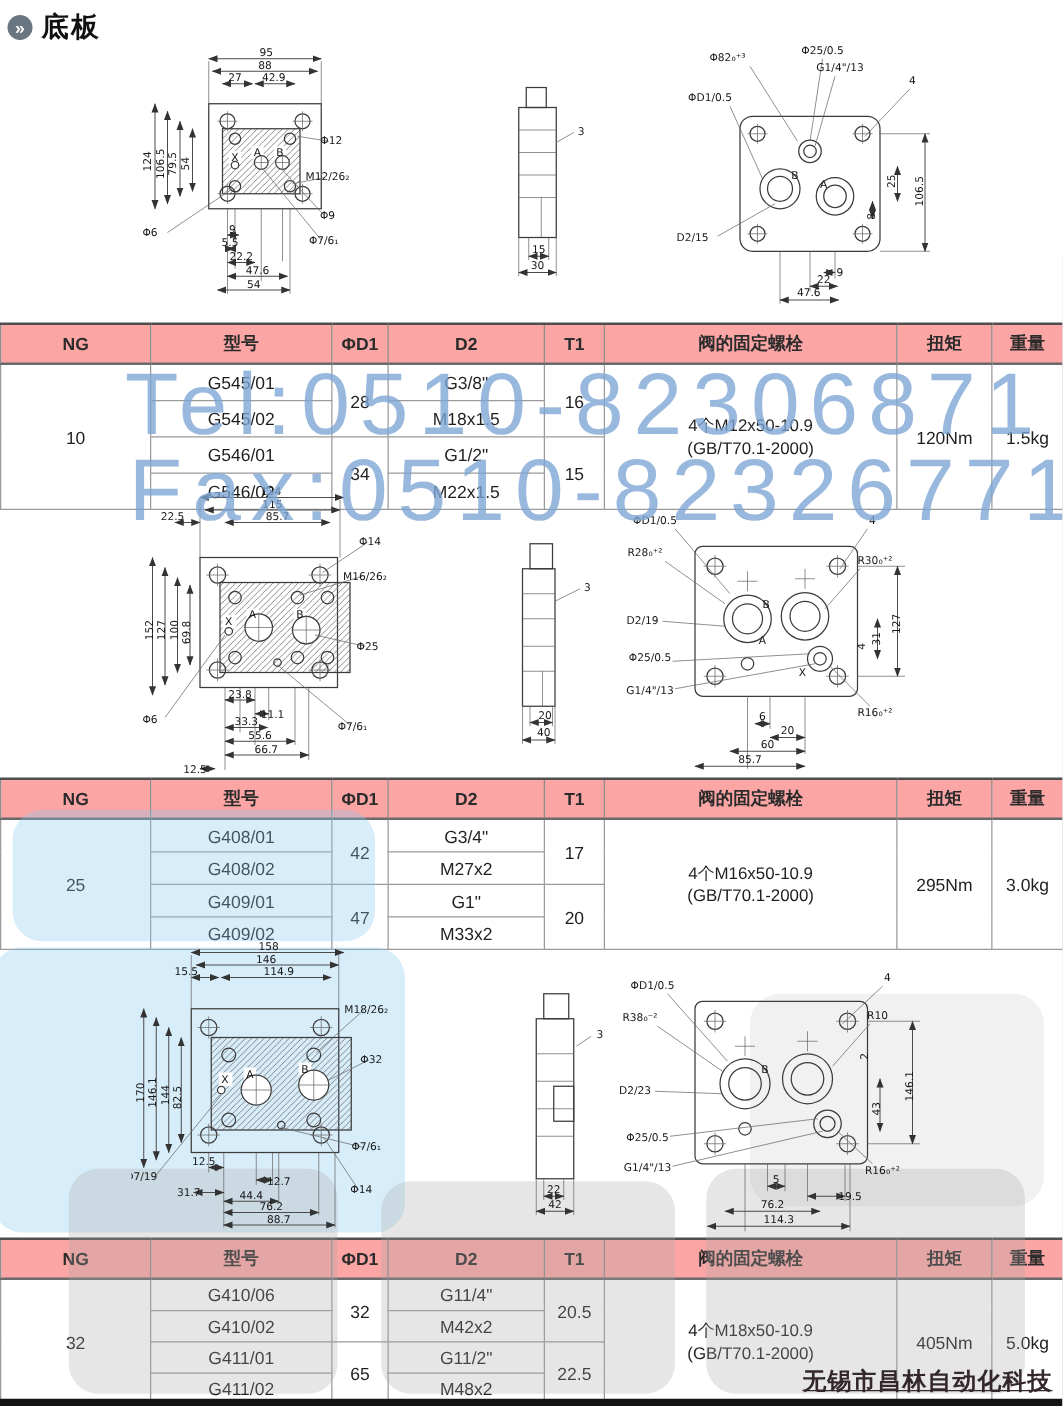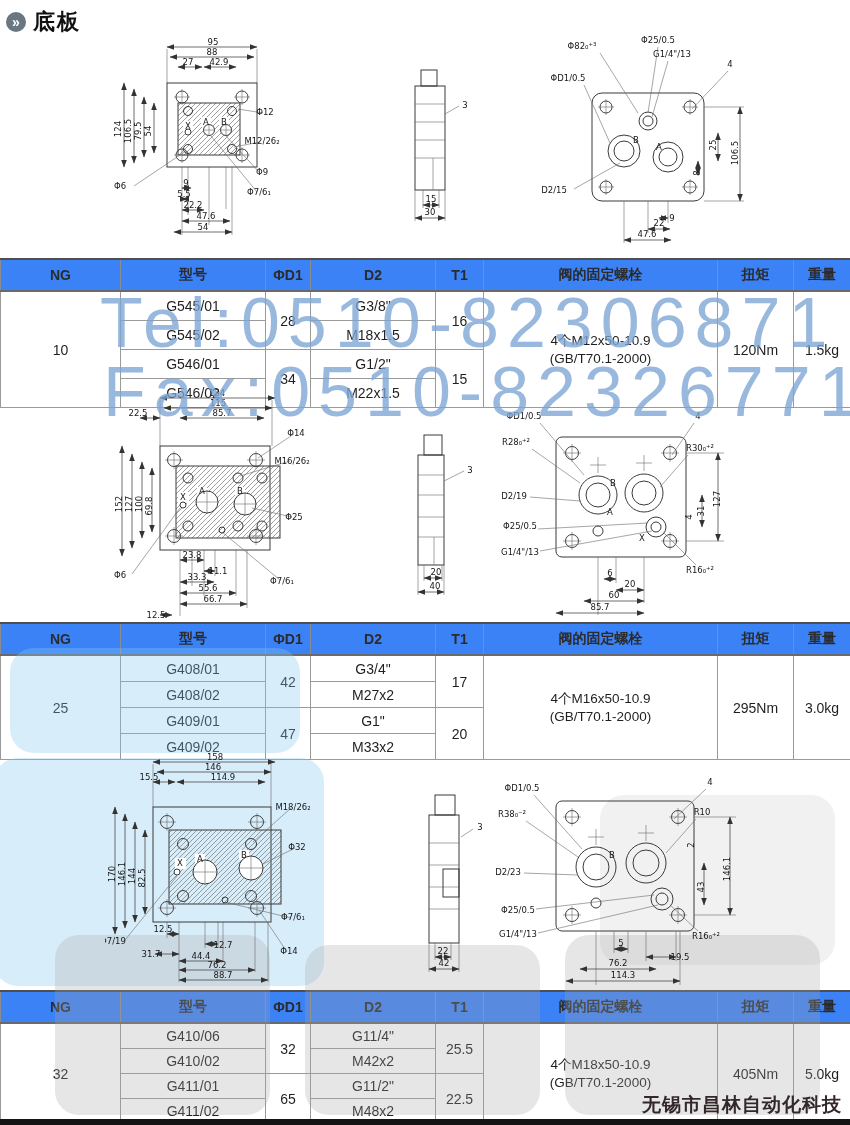--- a/index.html
+++ b/index.html
@@ -15,36 +15,36 @@
   .dw{position:absolute;}
   .dw .ln{stroke:#3b3b3b;fill:none;stroke-width:1;}
   .dw .dim{stroke:#4a4a4a;stroke-width:.8;fill:none;}
   .dw .thin{stroke:#6a6a6a;stroke-width:.6;fill:none;}
   .dw .wchip{fill:#fff;stroke:none;}
   .dw .wport{fill:#fff;stroke:#3b3b3b;stroke-width:1;}
   .dw text{font-family:"DejaVu Sans",sans-serif;font-size:8.5px;fill:#161616;text-anchor:middle;}
   
   .spec{position:absolute;left:0;width:850px;border-collapse:collapse;table-layout:fixed;z-index:1;
         font-size:14px;color:#1f1f1f;}
-  .spec th{background:#3b82f6;border:1px solid #8c8c8c;border-top:2px solid #4e4e4e;
+  .spec th{background:#fca5a5;border:1px solid #8c8c8c;border-top:2px solid #4e4e4e;
            border-bottom:2px solid #6a6a6a;font-weight:bold;color:#2b2b2b;height:28px;}
   .spec td{border:1px solid #9a9a9a;text-align:center;vertical-align:middle;}
   .spec .bolt{font-size:13.5px;line-height:1.3;}
   
   .wm-text{position:absolute;color:#7da5d4;opacity:.78;font-size:70px;letter-spacing:8px;z-index:4;
            white-space:nowrap;pointer-events:none;}
   .wm-logo{position:absolute;left:318px;top:682px;font-size:152px;font-weight:bold;color:#9a9a9a;
            opacity:.5;z-index:2;letter-spacing:2px;pointer-events:none;line-height:1;}
   .blob{position:absolute;z-index:2;pointer-events:none;border-radius:24px;}
   .blob.blue{background:rgba(135,200,240,.32);}
   .blob.gray{background:rgba(165,165,165,.28);}
   .blob.gray2{background:rgba(190,190,190,.22);}
   
   .footer{position:absolute;top:1092px;right:8px;font-size:19px;font-weight:bold;color:#33272a;
-          z-index:6;letter-spacing:1px;}
+          z-index:6;letter-spacing:1px;text-decoration:underline;}
   .bottom-bar{position:absolute;bottom:0;left:0;width:850px;height:6px;background:#141414;z-index:6;}
 </style>
 </head>
 <body>
 
 <svg width="0" height="0" style="position:absolute" aria-hidden="true">
   <defs>
     <pattern id="hatch" width="5" height="5" patternUnits="userSpaceOnUse">
       <path d="M0 5 L5 0" stroke="#777" stroke-width="0.7"></path>
     </pattern>
@@ -781,21 +781,21 @@
       <th>扭矩</th>
       <th>重量</th>
     </tr>
       </thead>
     <tbody>
       <tr>
         <td rowspan="4">32</td>
         <td>G410/06</td>
         <td rowspan="2">32</td>
         <td>G11/4"</td>
-        <td rowspan="2">25.5</td>
+        <td rowspan="2">20.5</td>
         <td rowspan="4" class="bolt">
           <div>4个M18x50-10.9</div>
           <div>(GB/T70.1-2000)</div>
         </td>
         <td rowspan="4">405Nm</td>
         <td rowspan="4">5.0kg</td>
       </tr>
       <tr>
         <td>G410/02</td>
         <td>M42x2</td>

